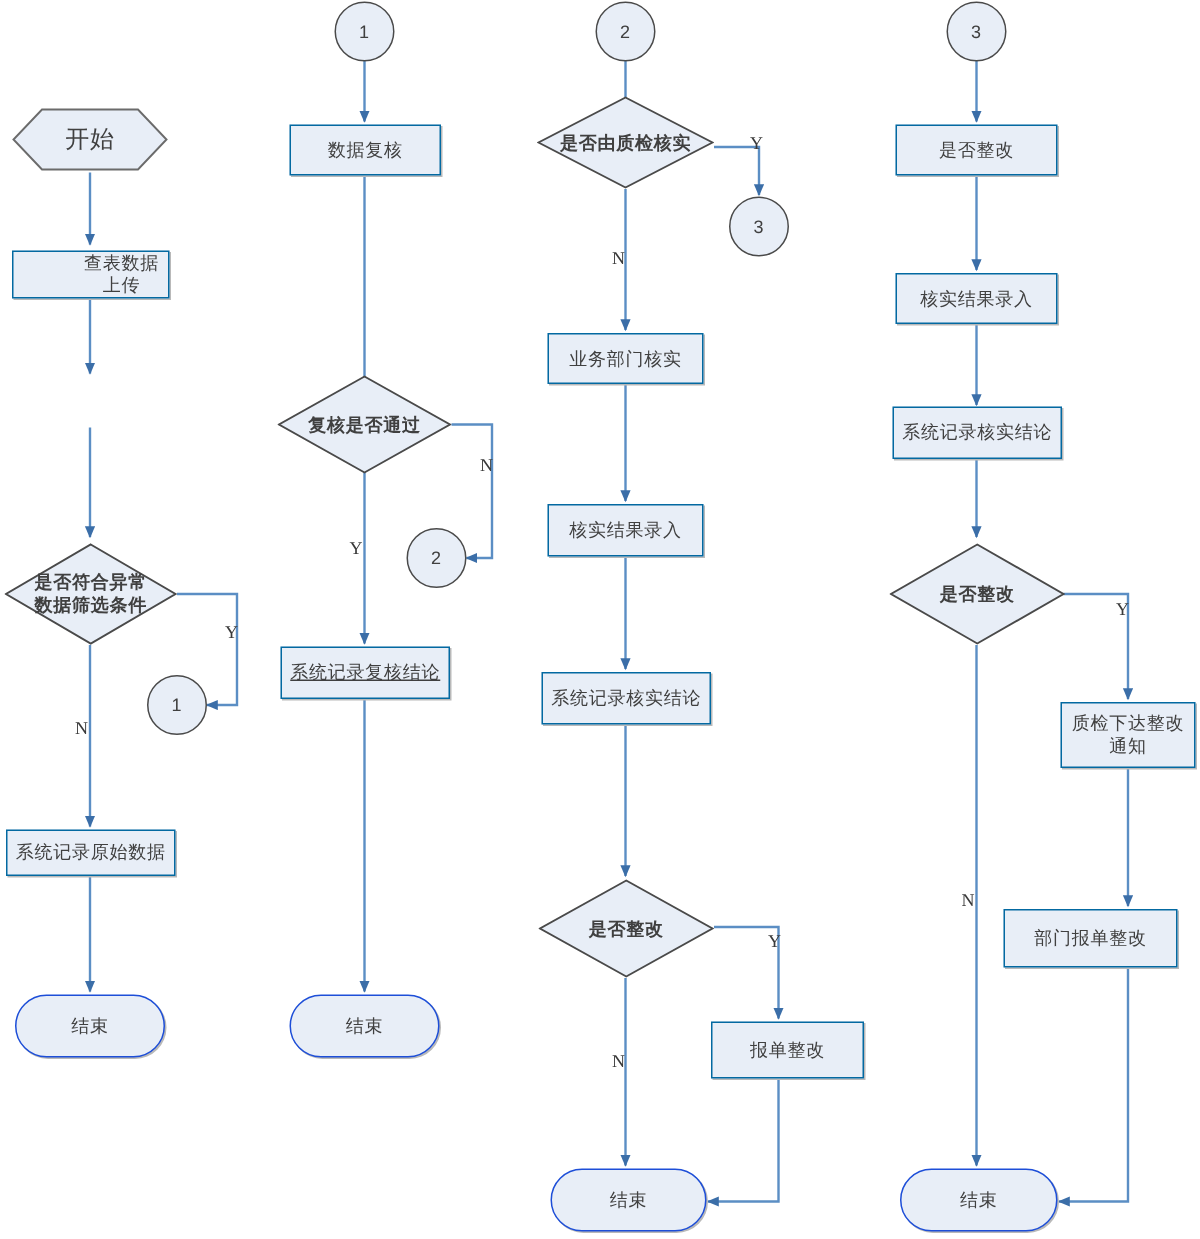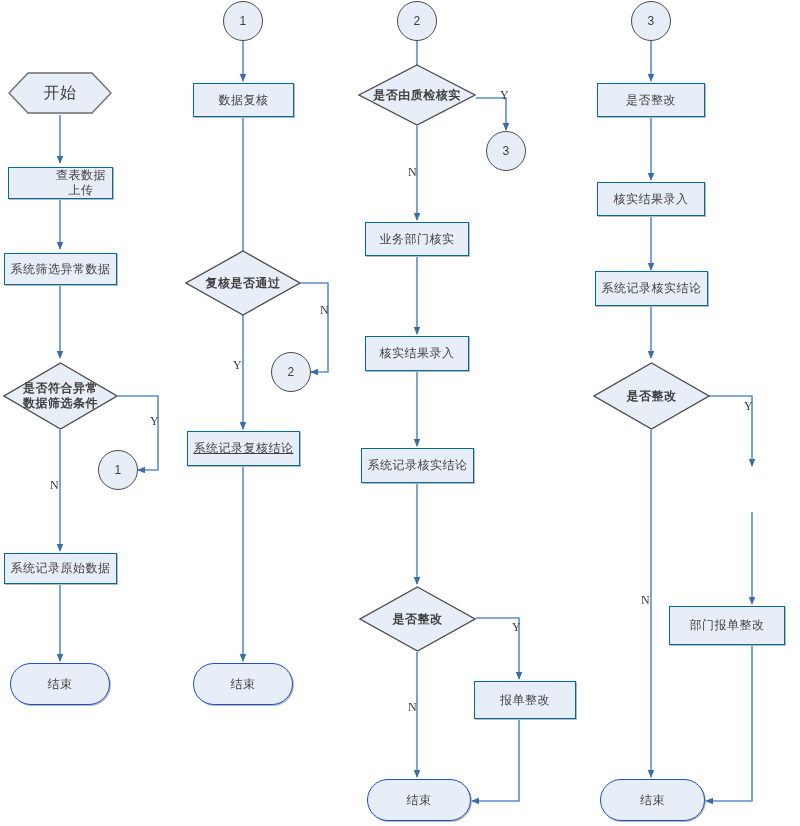--- a/index.html
+++ b/index.html
@@ -92,23 +92,20 @@
     <svg width="104" height="42" viewBox="0 0 104 42">
       <polygon points="20,1 84,1 103,21 84,41 20,41 1,21" fill="#e8eef7" stroke="#6b6b6b" stroke-width="1.3"></polygon>
     </svg>
     <span class="hex-label">开始</span>
   </div>
 
   <div class="node proc" style="left:8px;top:167px;width:105px;height:32px;padding-left:41px;">
     <span>查表数据上传</span>
   </div>
 
-  <div class="node proc" style="left:4px;top:253px;width:113px;height:32px;">
-    <span>系统筛选异常数据</span>
-  </div>
 
   <div class="dia-wrap" style="left:3px;top:362px;width:115px;height:68px;">
     <svg width="115" height="68" viewBox="0 0 115 68">
       <polygon points="57.5,1 114,34 57.5,67 1,34" fill="#e8eef7" stroke="#4a4a4a" stroke-width="1.3"></polygon>
     </svg>
     <span class="dia-label">是否符合异常<br>数据筛选条件</span>
   </div>
 
   <div class="node conn" style="left:98px;top:450px;width:40px;height:40px;">
     <span>1</span>
@@ -218,20 +215,23 @@
     <span>系统记录核实结论</span>
   </div>
 
   <div class="dia-wrap" style="left:593px;top:362px;width:117px;height:68px;">
     <svg width="117" height="68" viewBox="0 0 117 68">
       <polygon points="58.5,1 116,34 58.5,67 1,34" fill="#e8eef7" stroke="#4a4a4a" stroke-width="1.3"></polygon>
     </svg>
     <span class="dia-label">是否整改</span>
   </div>
 
+  <div class="node proc" style="left:707px;top:468px;width:90px;height:44px;">
+    <span>质检下达整改<br>通知</span>
+  </div>
 
   <div class="node proc" style="left:669px;top:606px;width:116px;height:39px;">
     <span>部门报单整改</span>
   </div>
 
   <div class="node term" style="left:600px;top:779px;width:105px;height:42px;">
     <span>结束</span>
   </div>
 
   <span class="edge-label" style="left:744px;top:399px;">Y</span>

